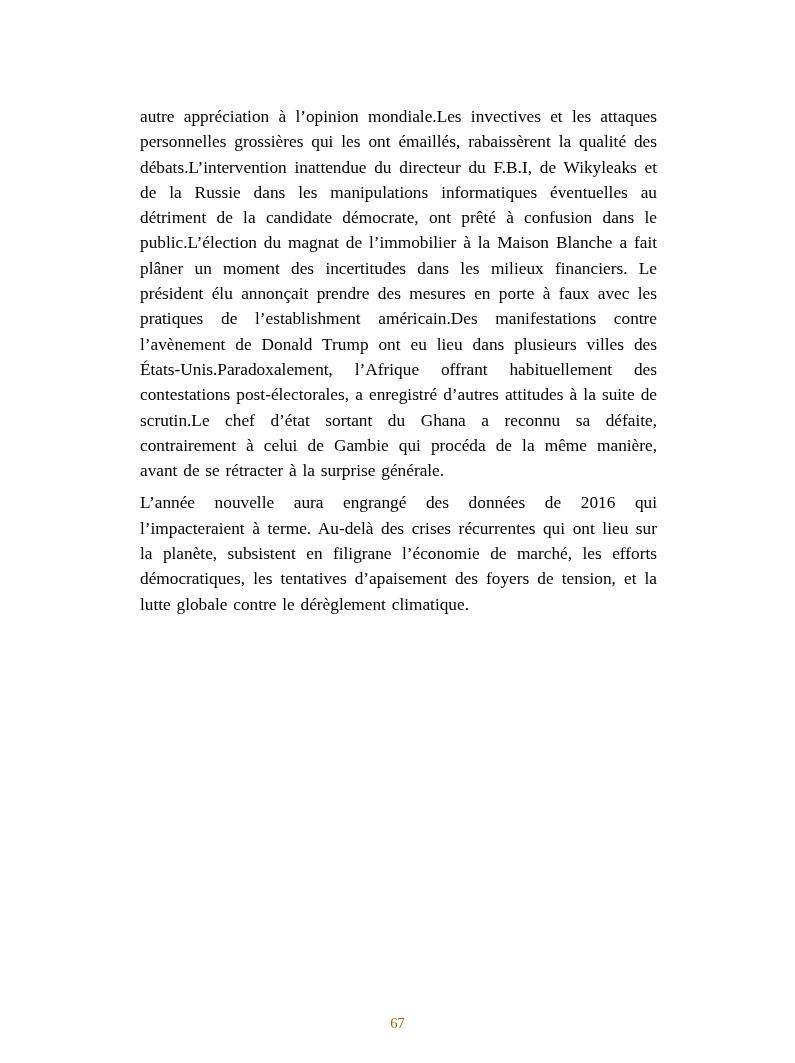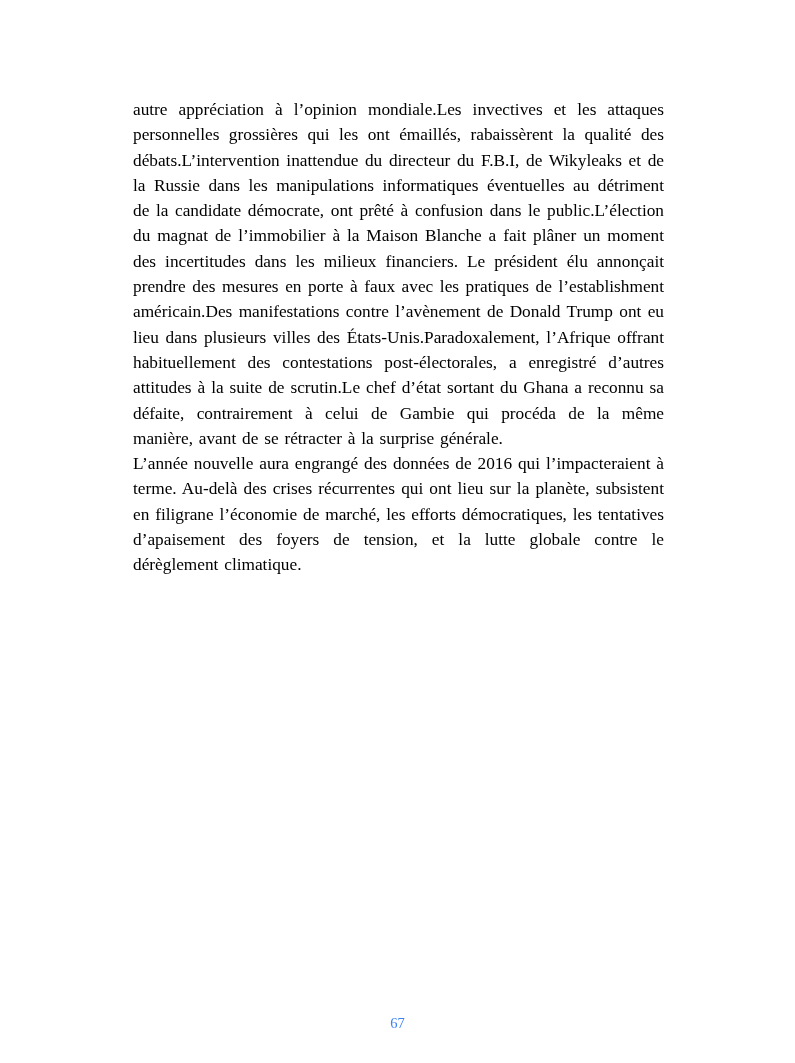--- a/index.html
+++ b/index.html
@@ -16,36 +16,36 @@
     color: #000000;
     overflow: hidden;
   }
   .text-block {
     position: absolute;
     left: 133px;
     top: 97px;
     width: 531px;
   }
   .text-block p {
-    margin: 0;
+    margin: 7px;
     text-align: justify;
     text-justify: inter-word;
     font-size: 17.3px;
     line-height: 25.3px;
     color: #000000;
     word-spacing: 1.5px;
   }
   .page-number {
     position: absolute;
     top: 1015px;
     left: 0;
     width: 100%;
     text-align: center;
     font-size: 14.5px;
-    color: #3b82f6;
+    color: #a16207;
     font-family: "Liberation Serif", "DejaVu Serif", serif;
   }
 </style>
 </head>
 <body>
 
 <div class="doc-page">
   <div class="text-block">
     <p>autre appréciation à l’opinion mondiale.Les invectives et les attaques personnelles grossières qui les ont émaillés, rabaissèrent la qualité des débats.L’intervention inattendue du directeur du F.B.I, de Wikyleaks et de la Russie dans les manipulations informatiques éventuelles au détriment de la candidate démocrate, ont prêté à confusion dans le public.L’élection du magnat de l’immobilier à la Maison Blanche a fait plâner un moment des incertitudes dans les milieux financiers. Le président élu annonçait prendre des mesures en porte à faux avec les pratiques de l’establishment américain.Des manifestations contre l’avènement de Donald Trump ont eu lieu dans plusieurs villes des États-Unis.Paradoxalement, l’Afrique offrant habituellement des contestations post-électorales, a enregistré d’autres attitudes à la suite de scrutin.Le chef d’état sortant du Ghana a reconnu sa défaite, contrairement à celui de Gambie qui procéda de la même manière, avant de se rétracter à la surprise générale.</p>
     <p>L’année nouvelle aura engrangé des données de 2016 qui l’impacteraient à terme. Au-delà des crises récurrentes qui ont lieu sur la planète, subsistent en filigrane l’économie de marché, les efforts démocratiques, les tentatives d’apaisement des foyers de tension, et la lutte globale contre le dérèglement climatique.</p>

